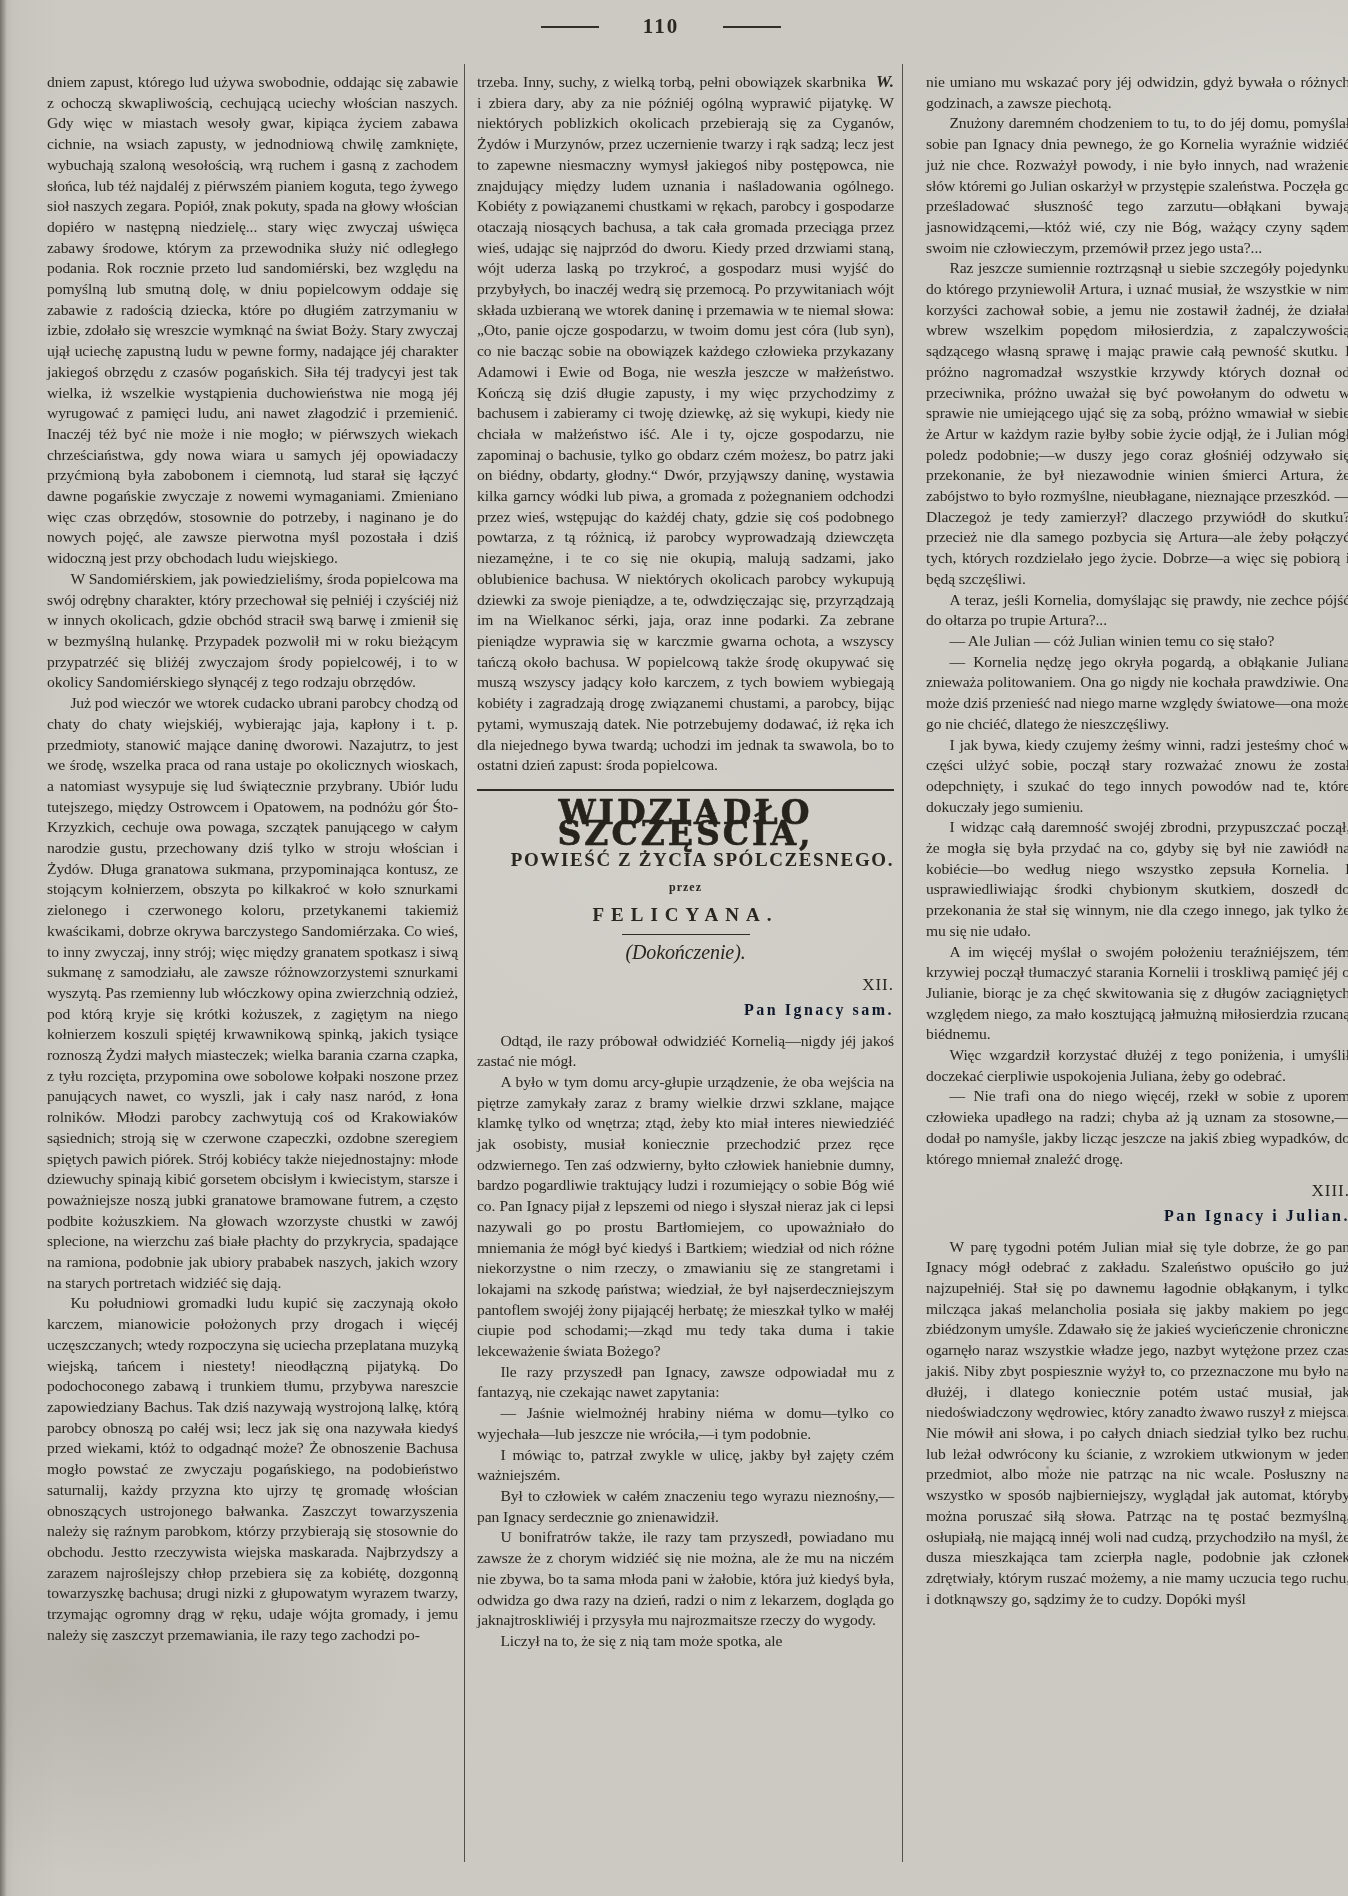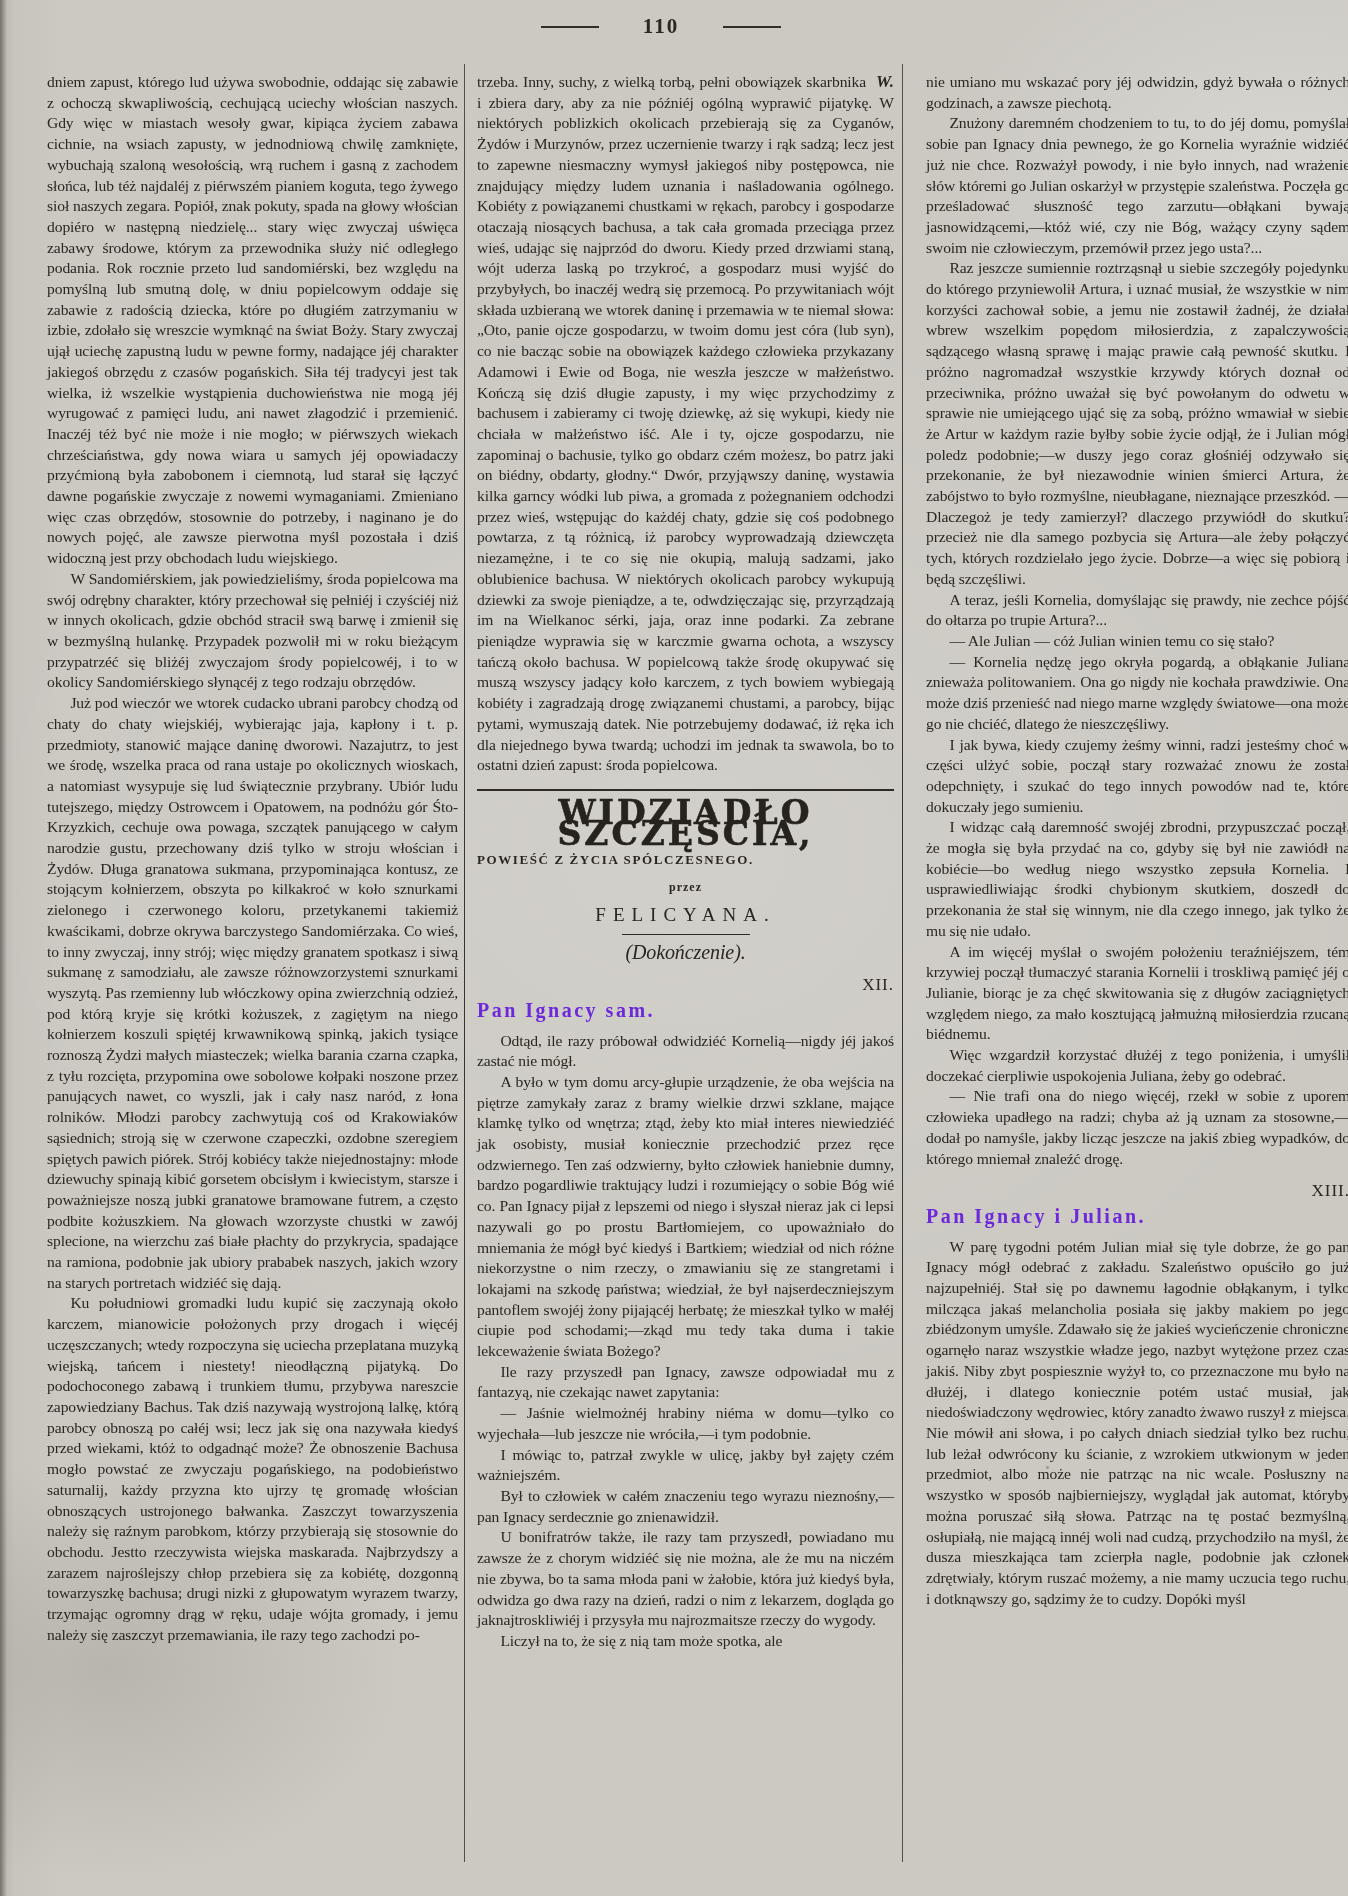--- a/index.html
+++ b/index.html
@@ -52,43 +52,43 @@
   .divider-rule { border: 0; border-top: 2px solid #2e2a24; margin: 13px 0 4px 0; }
   .divider-rule.small { width: 128px; margin: 9px auto 7px auto; border-top-width: 1.6px; }
   .novel-title {
     text-align: center; text-indent: 0;
     font-family: "DejaVu Serif", serif;
     font-size: 33px; font-weight: bold; letter-spacing: 3px;
     margin: 12px 0 6px 0; color: #26221c;
     -webkit-text-stroke: 0.6px #26221c;
   }
   .novel-subtitle {
-    text-align: left; text-indent: 0;
-    font-size: 13px; letter-spacing: 1.6px; margin: 6px 0 2px 0; font-weight: bold;
+    text-align: right; text-indent: 0;
+    font-size: 19px; letter-spacing: 1.6px; margin: 6px 0 2px 0; font-weight: bold;
   }
   .byline-prefix {
     text-align: center; text-indent: 0;
     font-size: 12px; letter-spacing: 1px; margin: 6px 0 2px 0; font-weight: bold;
   }
   .author-name {
     text-align: center; text-indent: 0;
-    font-size: 19px; font-weight: normal; letter-spacing: 7px; margin: 7px 0 0 0;
+    font-size: 19px; font-weight: bold; letter-spacing: 7px; margin: 7px 0 0 0;
   }
   .installment-note {
     text-align: center; text-indent: 0;
     font-style: italic; font-size: 20px; margin: 7px 0 2px 0;
   }
   .chapter-number {
     text-align: right; text-indent: 0;
     font-size: 17px; font-weight: normal; letter-spacing: 1px; margin: 12px 0 4px 0;
   }
   .chapter-title {
-    text-align: left; text-indent: 0;
-    font-size: 20px; font-weight: bold; letter-spacing: 2.5px; margin: 2px 0 10px 0;
-    color: #6d28d9;
+    text-align: right; text-indent: 0;
+    font-size: 16px; font-weight: bold; letter-spacing: 2.5px; margin: 2px 0 10px 0;
+    color: #0f172a;
   }
   .speck { position: absolute; border-radius: 50%; background: rgba(62,56,46,.35); pointer-events: none; }
 </style>
 </head>
 <body>
 
 <div class="scan-edge"></div>
 
 <div class="folio">
   <span class="dash"></span>

